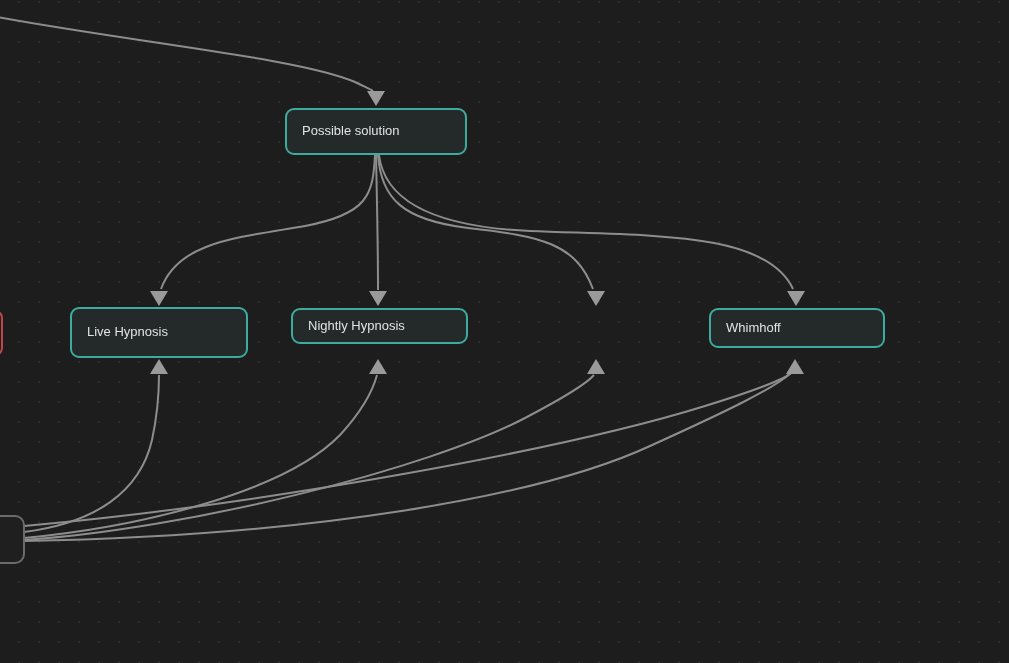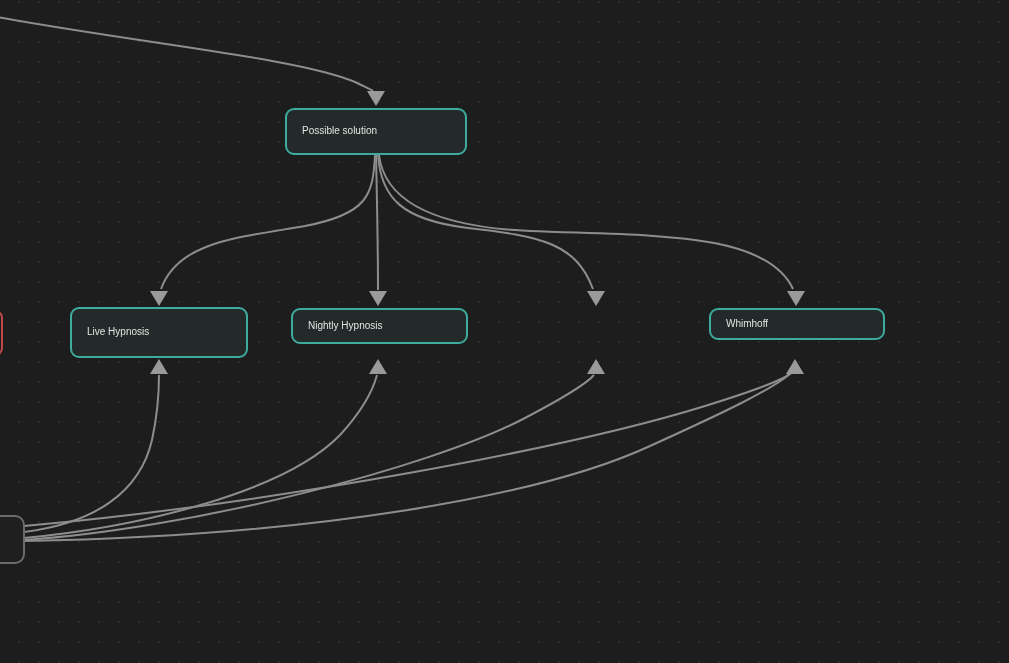--- a/index.html
+++ b/index.html
@@ -48,40 +48,40 @@
     border-radius: 9px;
     cursor: pointer;
   }
   .node.teal {
     background: #242a29;
     border: 2px solid #3dab9e;
     padding: 6px 15px;
   }
   .node .label {
     color: #e0e4e3;
-    font-size: 10px;
+    font-size: 13px;
     line-height: 1.45;
     white-space: pre-line;
   }
   .node.partial-grey {
     background: #1f1f1f;
     border: 2px solid #6b6b6b;
     border-radius: 10px;
   }
   .node.partial-red {
     background: #1f1f1f;
     border: 2.5px solid #c04747;
     border-radius: 8px;
   }
   
   #node-possible-solution { left: 285px; top: 108px; width: 182px; height: 47px; }
   #node-live-hypnosis     { left: 70px;  top: 307px; width: 178px; height: 51px; }
   #node-nightly-hypnosis  { left: 291px; top: 308px; width: 177px; height: 36px; }
   #node-pre-market        { left: 509px; top: 306px; width: 176px; height: 53px; }
-  #node-whimhoff          { left: 709px; top: 308px; width: 176px; height: 32px; }
+  #node-whimhoff          { left: 709px; top: 308px; width: 176px; height: 40px; }
   #node-partial-bottom-left { left: -32px; top: 515px; width: 57px; height: 49px; }
   #node-partial-red-left    { left: -41px; top: 310px; width: 44px; height: 46px; }
 </style>
 </head>
 <body>
 
 <div class="canvas">
 
   <svg class="edge-layer" viewBox="0 0 1009 663">
 

